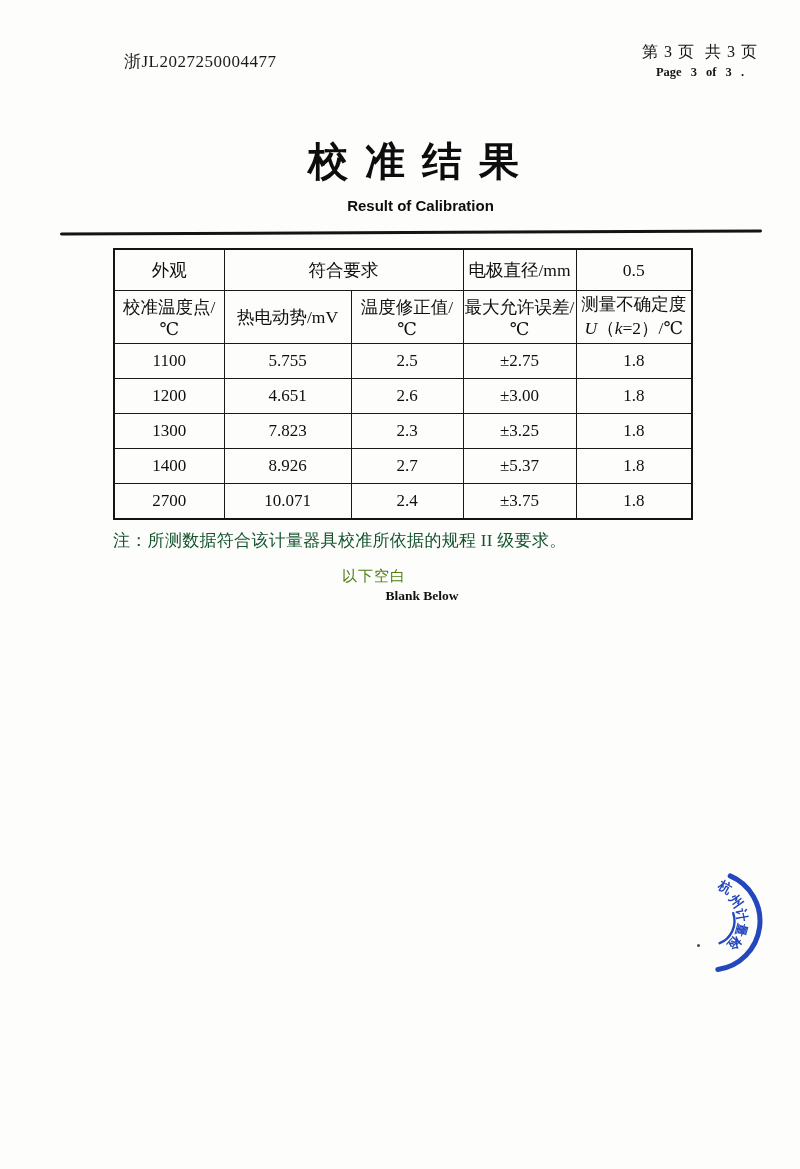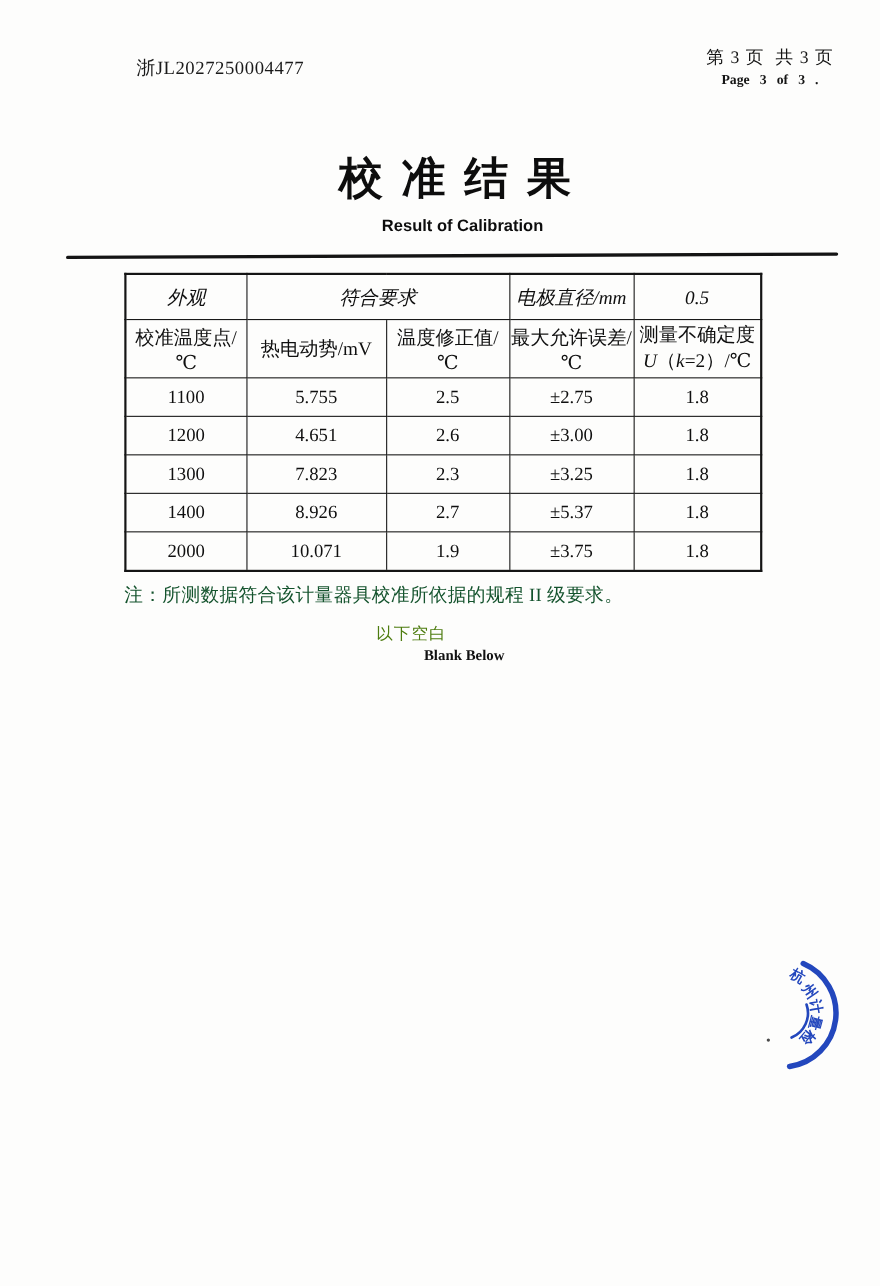--- a/index.html
+++ b/index.html
@@ -48,21 +48,21 @@
     position:absolute;left:113px;top:248px;
     border-collapse:collapse;
     border:2.6px solid #141414;
     table-layout:fixed;
   }
   .cal-table td{
     border:1.6px solid #191919;
     text-align:center;vertical-align:middle;
     font-size:17.5px;padding:0;color:#0f0f0f;
   }
-  .t-row1 td{height:40px;font-style:italic;}
+  .t-row1 td{height:40px;}
   .t-row2 td{height:52px;}
   .t-data td{height:34px;font-size:17px;}
   .unc-cell{font-size:16px;line-height:1.35;}
   .it{font-style:italic;}
 
   
   .note{
     position:absolute;left:113px;top:529px;
     font-size:17px;color:#14532d;letter-spacing:0.3px;
   }
@@ -149,23 +149,23 @@
       <td>1.8</td>
     </tr>
     <tr class="t-data">
       <td>1400</td>
       <td>8.926</td>
       <td>2.7</td>
       <td>±5.37</td>
       <td>1.8</td>
     </tr>
     <tr class="t-data">
-      <td>2000</td>
+      <td>2700</td>
       <td>10.071</td>
-      <td>1.9</td>
+      <td>2.4</td>
       <td>±3.75</td>
       <td>1.8</td>
     </tr>
   </tbody>
     </table>
 
   <div class="note">注：所测数据符合该计量器具校准所依据的规程 II 级要求。</div>
 
   <div class="blank-cn">以下空白</div>
   <div class="blank-en">Blank Below</div>

